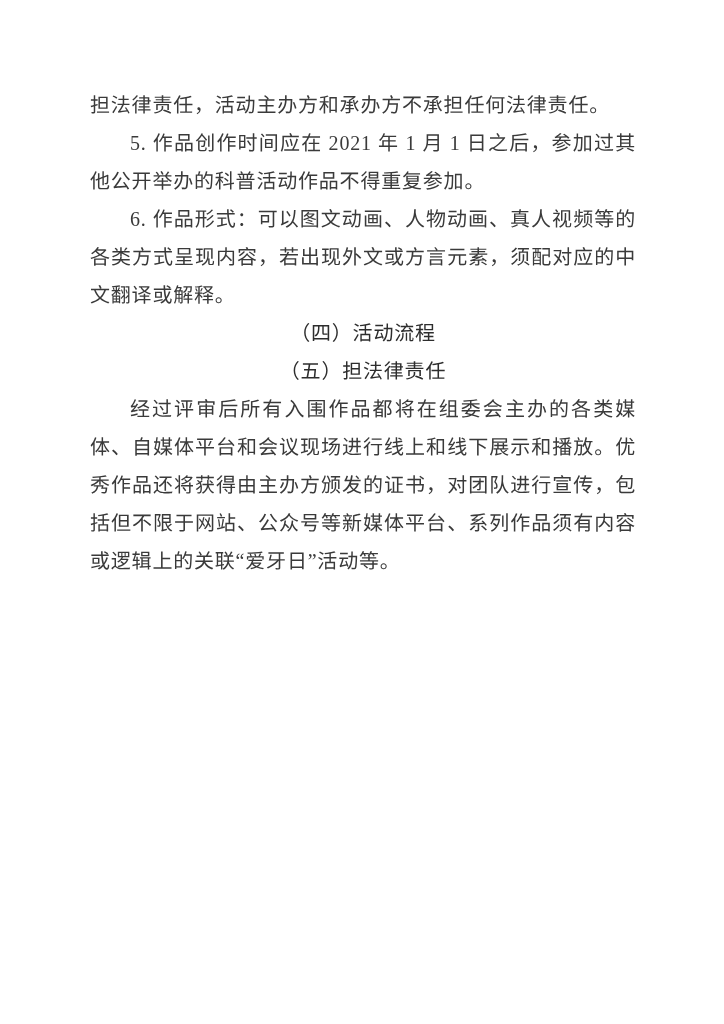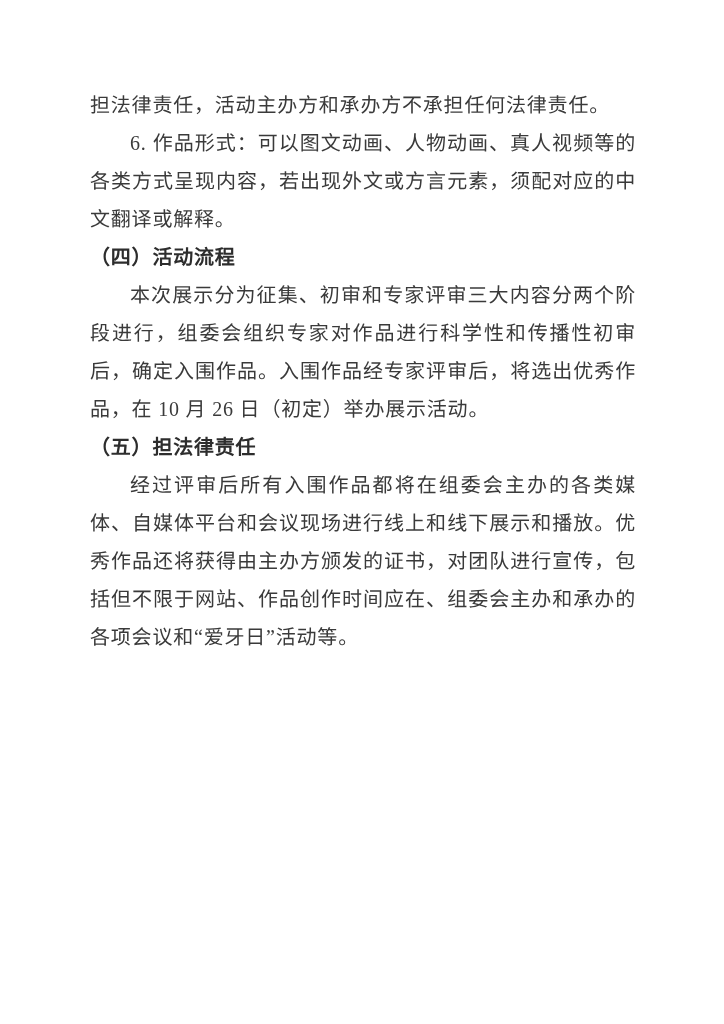--- a/index.html
+++ b/index.html
@@ -24,40 +24,40 @@
     text-align: justify;
     letter-spacing: 0.8px;
   }
   .doc p {
     margin: 0;
     padding: 0;
   }
   .indent2 { text-indent: 2em; }
   .indent3 { text-indent: 3em; }
   .heading {
-    font-weight: 700;
+    font-weight: 400;
     color: #2d2d2d;
-    text-align: left;
+    text-align: center;
   }
 </style>
 </head>
 <body>
 
 <div class="page">
   <div class="doc">
 
     <p>担法律责任，活动主办方和承办方不承担任何法律责任。</p>
 
+    <p class="indent2">5.  作品创作时间应在 2021 年 1 月 1 日之后，参加过其他公开举办的科普活动作品不得重复参加。</p>
 
     <p class="indent2">6.  作品形式：可以图文动画、人物动画、真人视频等的各类方式呈现内容，若出现外文或方言元素，须配对应的中文翻译或解释。</p>
 
 
     <p class="heading">（四）活动流程</p>
 
-    <p class="indent2">本次展示分为征集、初审和专家评审三大内容分两个阶段进行，组委会组织专家对作品进行科学性和传播性初审后，确定入围作品。入围作品经专家评审后，将选出优秀作品，在 10 月 26 日（初定）举办展示活动。</p>
 
     <p class="heading">（五）担法律责任</p>
 
-    <p class="indent2">经过评审后所有入围作品都将在组委会主办的各类媒体、自媒体平台和会议现场进行线上和线下展示和播放。优秀作品还将获得由主办方颁发的证书，对团队进行宣传，包括但不限于网站、作品创作时间应在、组委会主办和承办的各项会议和“爱牙日”活动等。</p>
+    <p class="indent2">经过评审后所有入围作品都将在组委会主办的各类媒体、自媒体平台和会议现场进行线上和线下展示和播放。优秀作品还将获得由主办方颁发的证书，对团队进行宣传，包括但不限于网站、公众号等新媒体平台、系列作品须有内容或逻辑上的关联“爱牙日”活动等。</p>
 
 
   </div>
 </div>
 
 </body></html>

